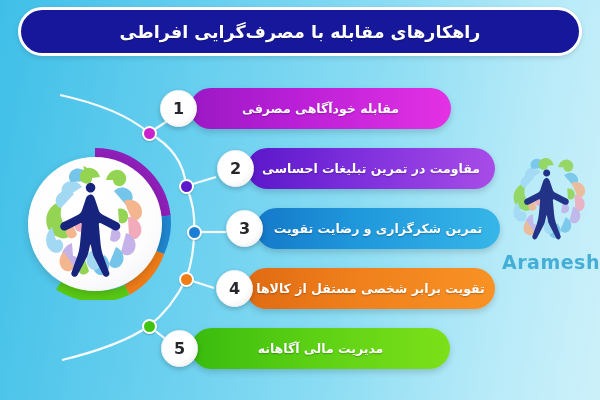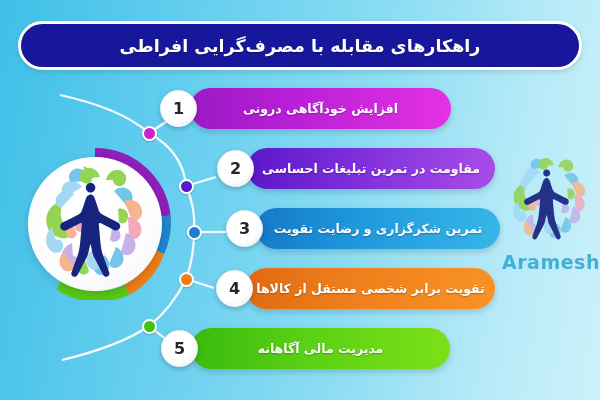--- a/index.html
+++ b/index.html
@@ -8,21 +8,21 @@
     font-family:"DejaVu Sans","Liberation Sans",sans-serif;
   }
   #canvas{
     position:relative;width:600px;height:400px;
     background:linear-gradient(100deg,#3fbfe8 0%,#63cdee 28%,#8adcf3 58%,#b6eaf8 82%,#cdf1fa 100%);
     overflow:hidden;
   }
 
   
   .title-banner{
-    position:absolute;left:18px;top:21px;width:564px;height:49px;
+    position:absolute;left:18px;top:7px;width:564px;height:49px;
     background:#16179a;
     border:3px solid #ffffff;
     border-radius:26px;
     box-sizing:border-box;
     display:flex;align-items:center;justify-content:center;
     box-shadow:0 2px 5px rgba(0,0,0,.12);
   }
   .title-text{
     color:#ffffff;font-size:17.5px;font-weight:bold;
     direction:rtl;letter-spacing:.2px;white-space:nowrap;
@@ -109,21 +109,21 @@
   </svg>
 
   <div class="node-dot" style="left:142px;top:126px;background:#cc22cc;"></div>
   <div class="node-dot" style="left:179px;top:179px;background:#5b19cc;"></div>
   <div class="node-dot" style="left:187px;top:225px;background:#1a7fd4;"></div>
   <div class="node-dot" style="left:179px;top:272px;background:#f07d16;"></div>
   <div class="node-dot" style="left:142px;top:319px;background:#3fc40f;"></div>
 
   <div class="step" style="left:190px;top:88px;width:261px;">
     <div class="pill" style="background:linear-gradient(90deg,#9b19c4 0%,#b81fd6 38%,#e431e4 100%);">
-      <span class="pill-text">افزایش خودآگاهی درونی</span>
+      <span class="pill-text">مقابله خودآگاهی مصرفی</span>
     </div>
     <div class="num-circle" style="left:-30px;top:2px;">1</div>
   </div>
 
   <div class="step" style="left:247px;top:148px;width:248px;">
     <div class="pill" style="background:linear-gradient(90deg,#5b17c9 0%,#7a2ddb 40%,#a84ce8 100%);">
       <span class="pill-text">مقاومت در تمرین تبلیغات احساسی</span>
     </div>
     <div class="num-circle" style="left:-30px;top:2px;">2</div>
   </div>

